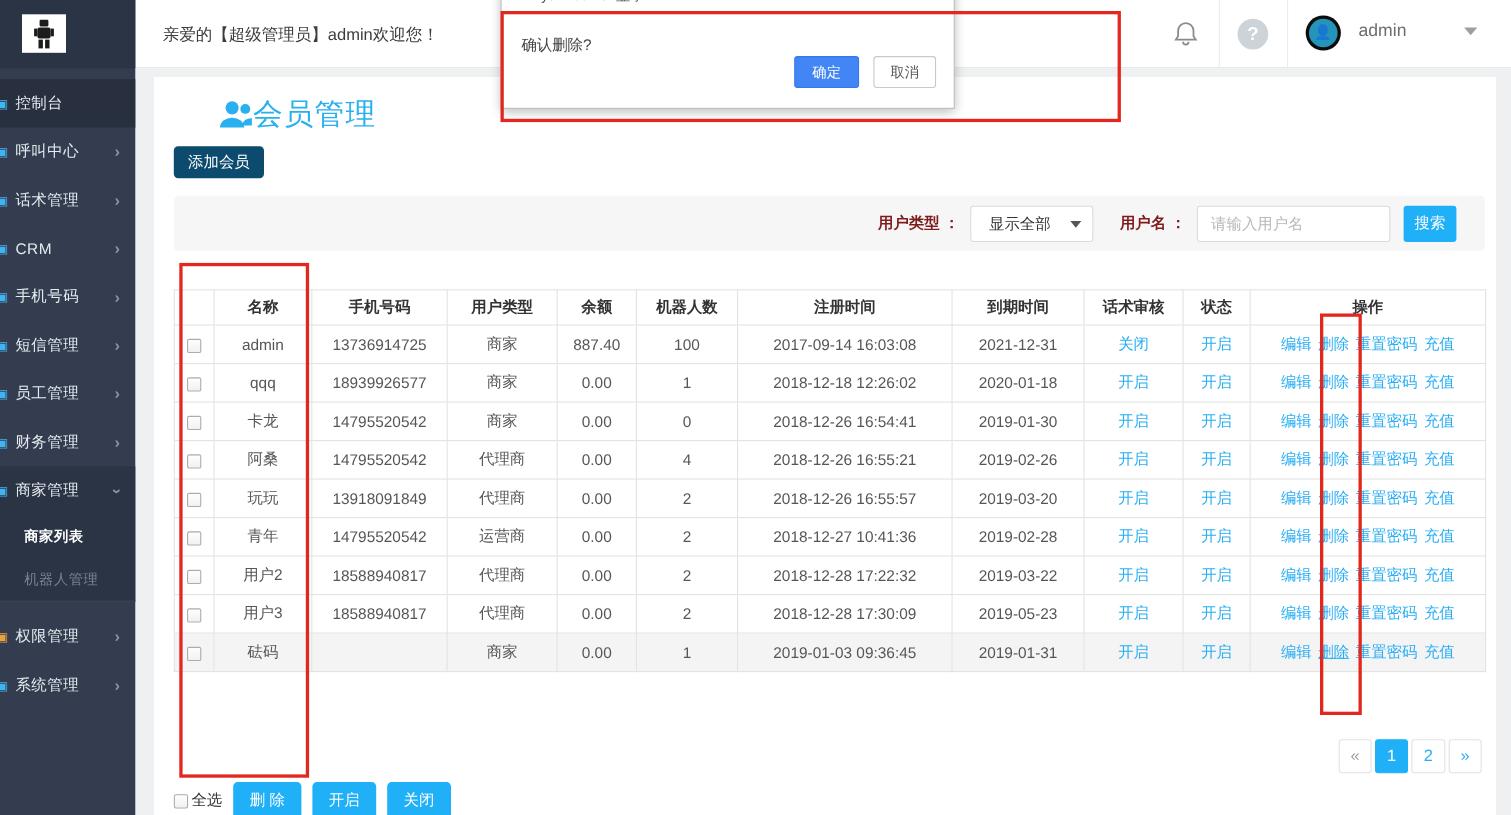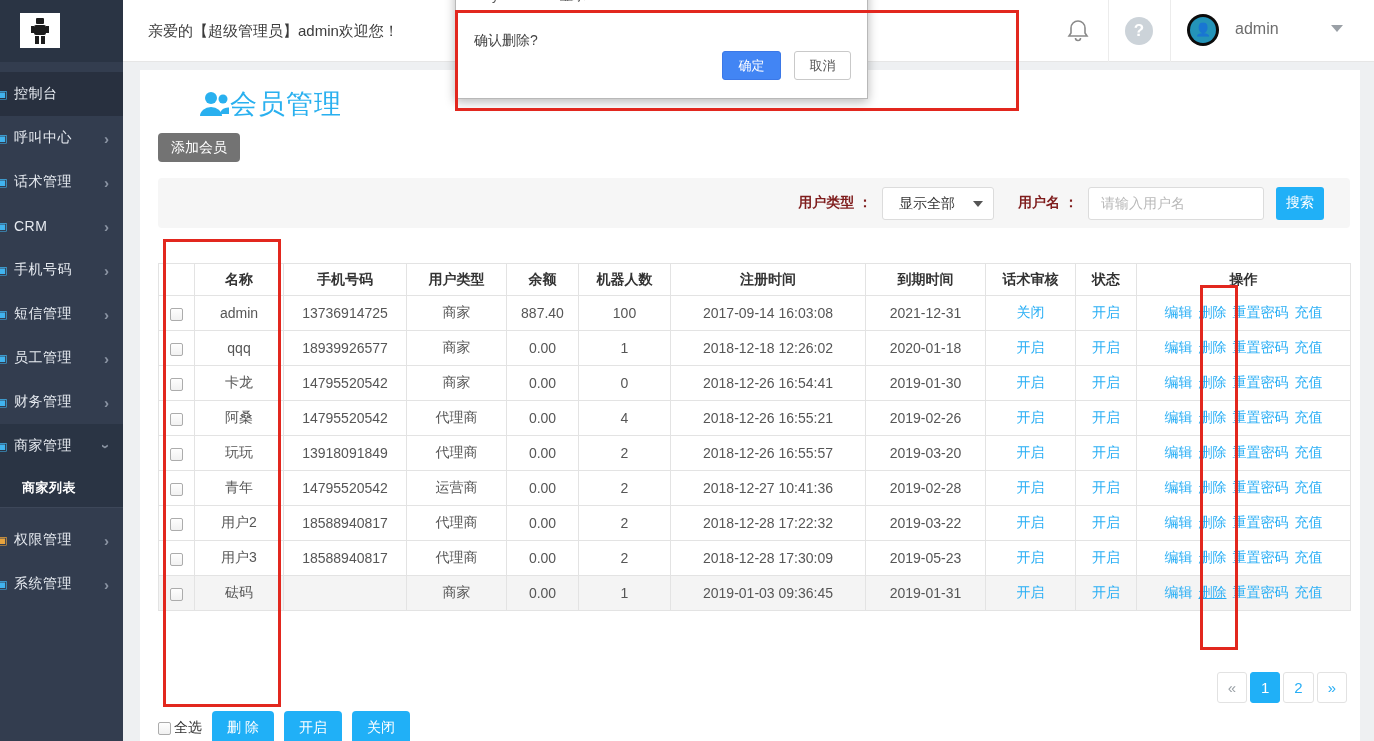--- a/index.html
+++ b/index.html
@@ -34,21 +34,21 @@
   .avatar .inner { width:26px; height:26px; border-radius:50%; background:#2494b9; color:#fff; font-size:13px; text-align:center; line-height:26px; }
   .hdr-user { position:absolute; left:1112px; top:20px; font-size:16px; color:#6d6d6d; }
   .hdr-caret { position:absolute; left:1208px; top:25px; width:0; height:0; border-left:6px solid transparent; border-right:6px solid transparent; border-top:7px solid #9aa0a6; }
 
   
   .main { position:absolute; left:123px; top:62px; width:1251px; height:679px; background:#eef0f2; }
   .card { position:absolute; left:17px; top:8px; width:1220px; height:671px; background:#fff; }
 
   .page-title-row { position:absolute; left:58px; top:16px; display:flex; align-items:center; }
   .page-title { color:#29b0ef; font-size:27px; letter-spacing:1px; }
-  .add-btn { position:absolute; left:18px; top:63px; width:82px; height:29px; background:#737373; color:#fff; border:none; border-radius:4px; font-size:14px; cursor:pointer; font-family:inherit; }
+  .add-btn { position:absolute; left:18px; top:63px; width:82px; height:29px; background:#0c4a6e; color:#fff; border:none; border-radius:4px; font-size:14px; cursor:pointer; font-family:inherit; }
 
   .filter-bar { position:absolute; left:18px; top:108px; width:1192px; height:50px; background:#f6f6f6; border-radius:4px; display:flex; align-items:center; justify-content:flex-end; padding-right:26px; }
   .filter-label { font-size:14px; color:#7f1d1d; font-weight:bold; }
   .select-box { width:112px; height:33px; background:#fff; border:1px solid #dcdcdc; border-radius:3px; margin:0 24px 0 10px; position:relative; font-size:14px; color:#333; line-height:31px; padding-left:16px; cursor:pointer; }
   .select-caret { position:absolute; right:10px; top:13px; width:0; height:0; border-left:5px solid transparent; border-right:5px solid transparent; border-top:6px solid #555; }
   .name-input { width:176px; height:33px; border:1px solid #dcdcdc; border-radius:3px; margin:0 12px 0 10px; padding:0 12px; font-size:14px; color:#3b82f6; font-family:inherit; }
   .name-input::placeholder { color:#b9b9b9; }
   .search-btn { width:48px; height:33px; background:#20b0f7; color:#fff; border:none; border-radius:3px; font-size:14px; cursor:pointer; font-family:inherit; }
 
   
@@ -146,20 +146,23 @@
         <span class="nav-chevron">›</span>
       </div>
       <div class="nav-group">
         <div class="nav-item">
           <span class="nav-icon">▣</span>
           <span class="nav-label">商家管理</span>
           <span class="nav-chevron down">›</span>
         </div>
         <div class="nav-sub active">
           <span class="nav-label">商家列表</span>
+        </div>
+        <div class="nav-sub">
+          <span class="nav-label">机器人管理</span>
         </div>
       </div>
       <div class="nav-gap"></div>
       <div class="nav-item">
         <span class="nav-icon orange">▣</span>
         <span class="nav-label">权限管理</span>
         <span class="nav-chevron">›</span>
       </div>
       <div class="nav-item">
         <span class="nav-icon">▣</span>

